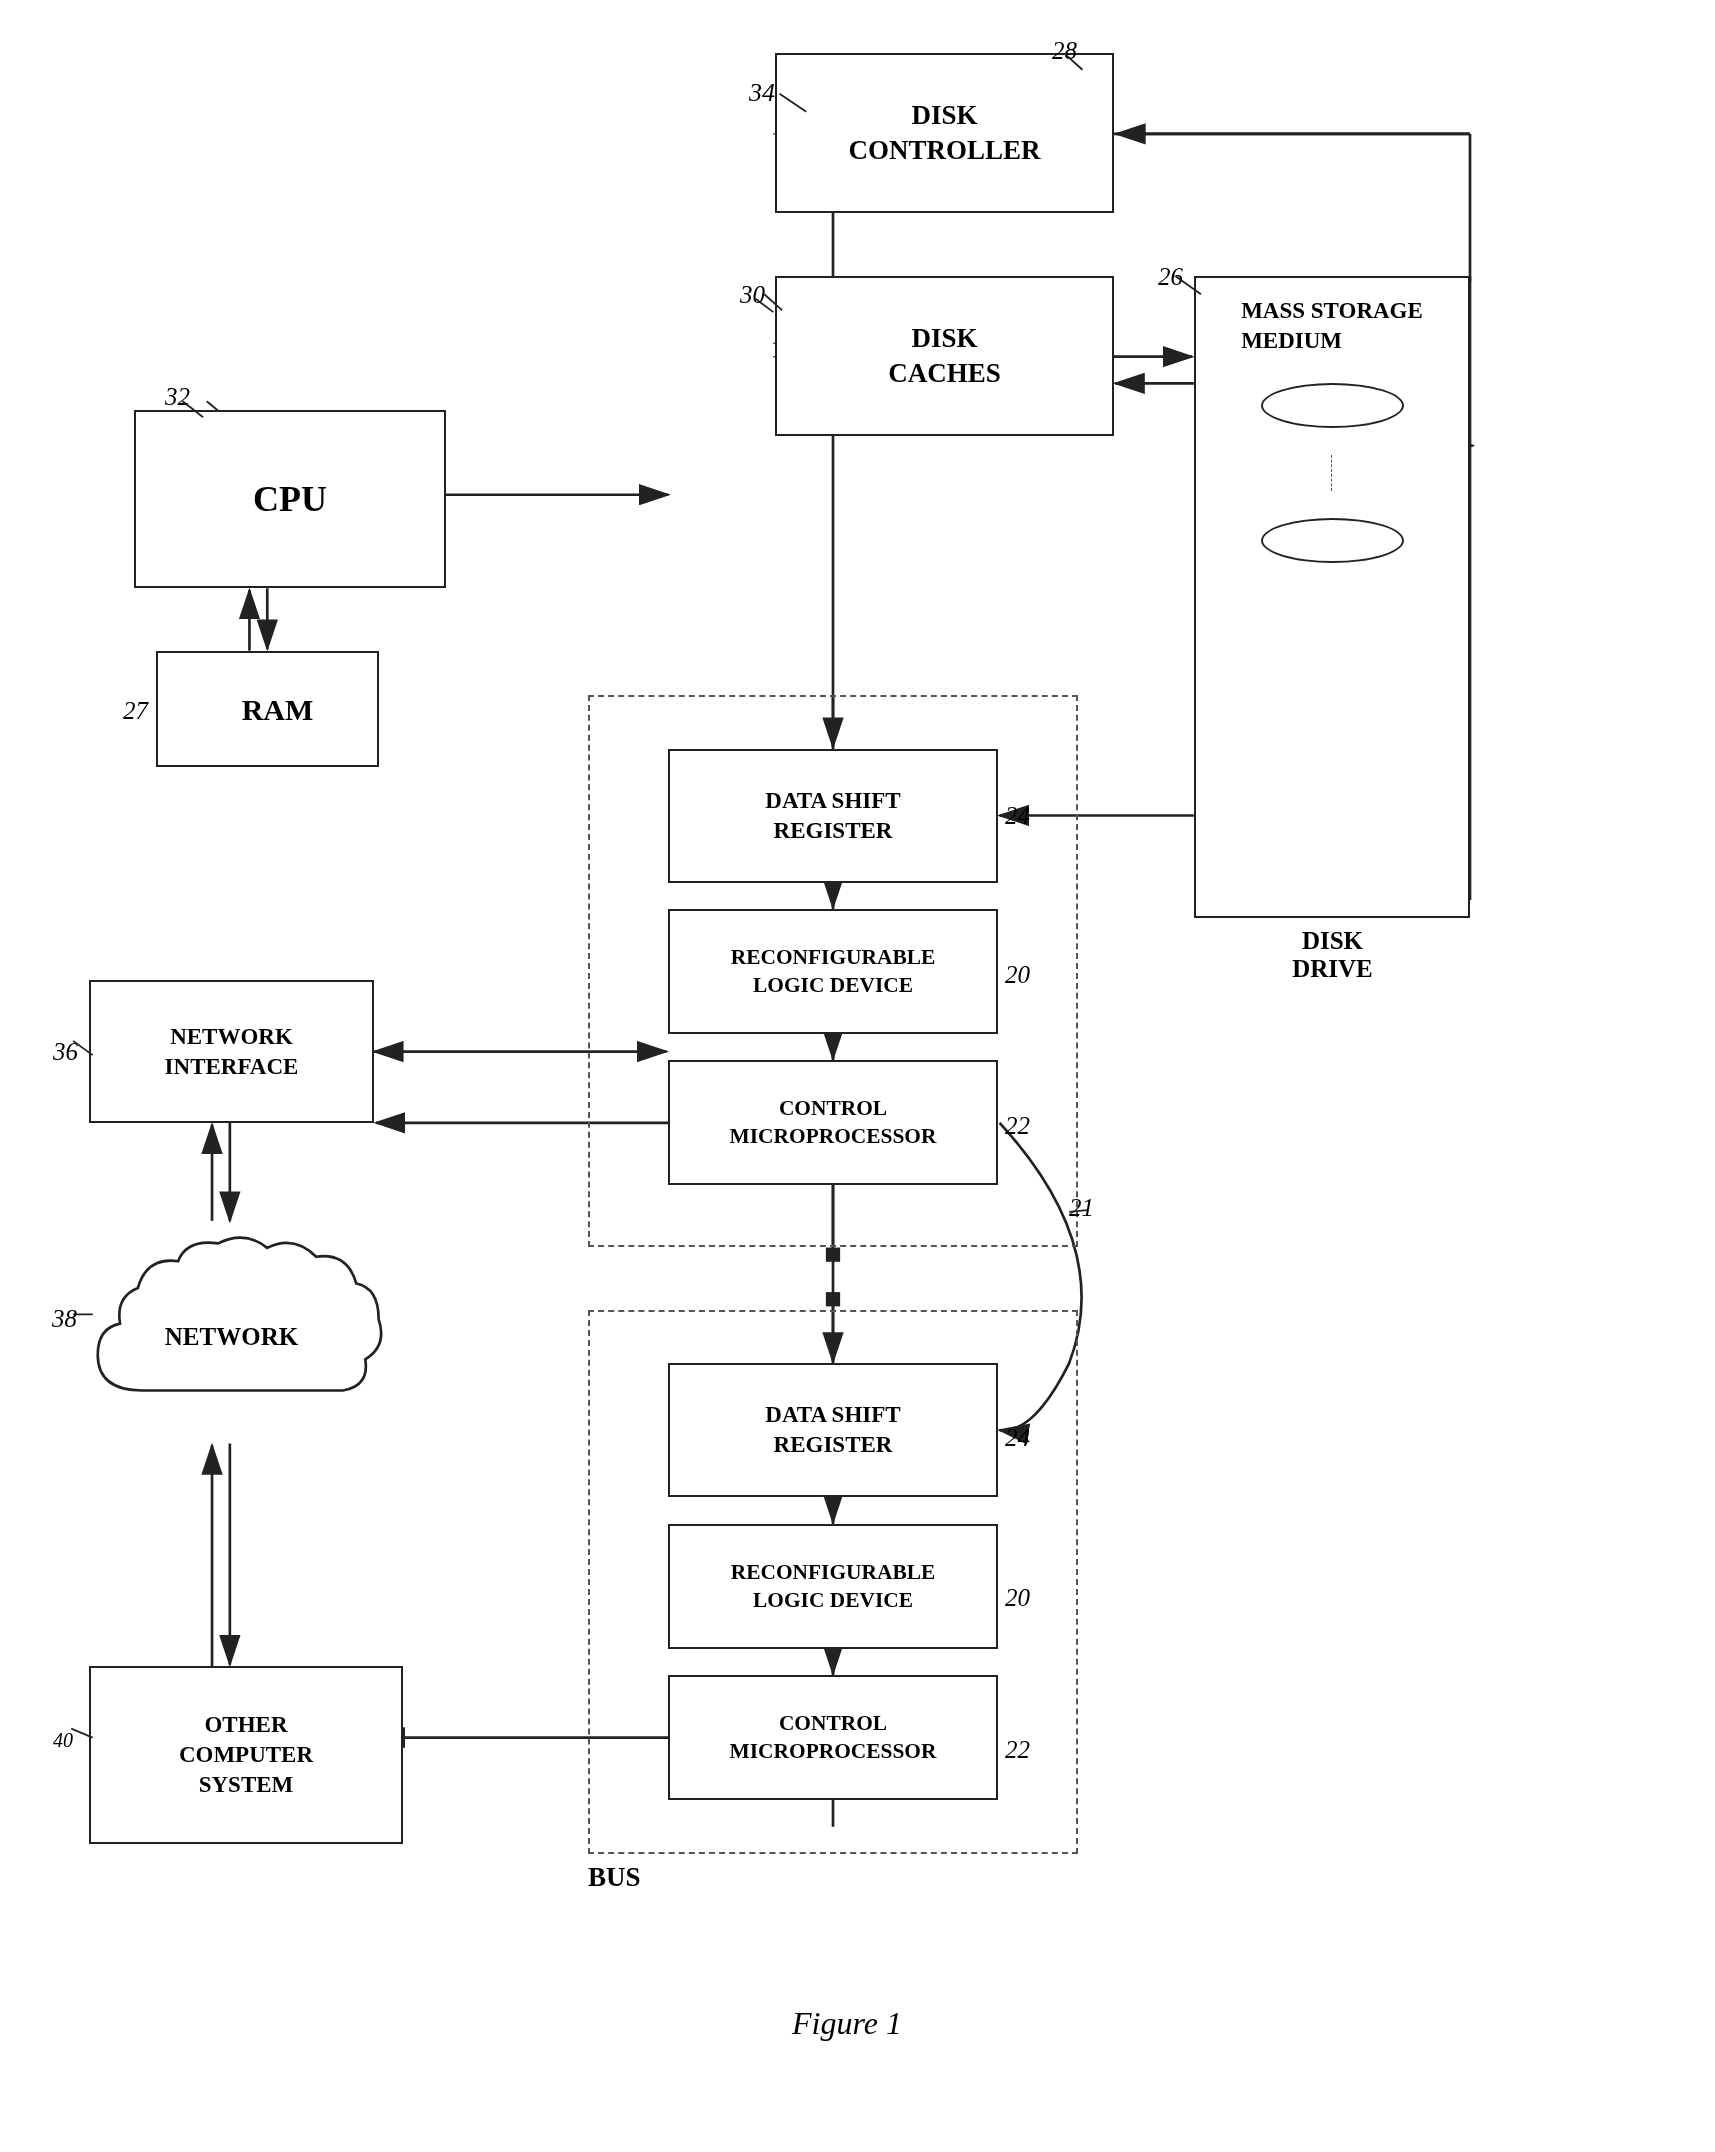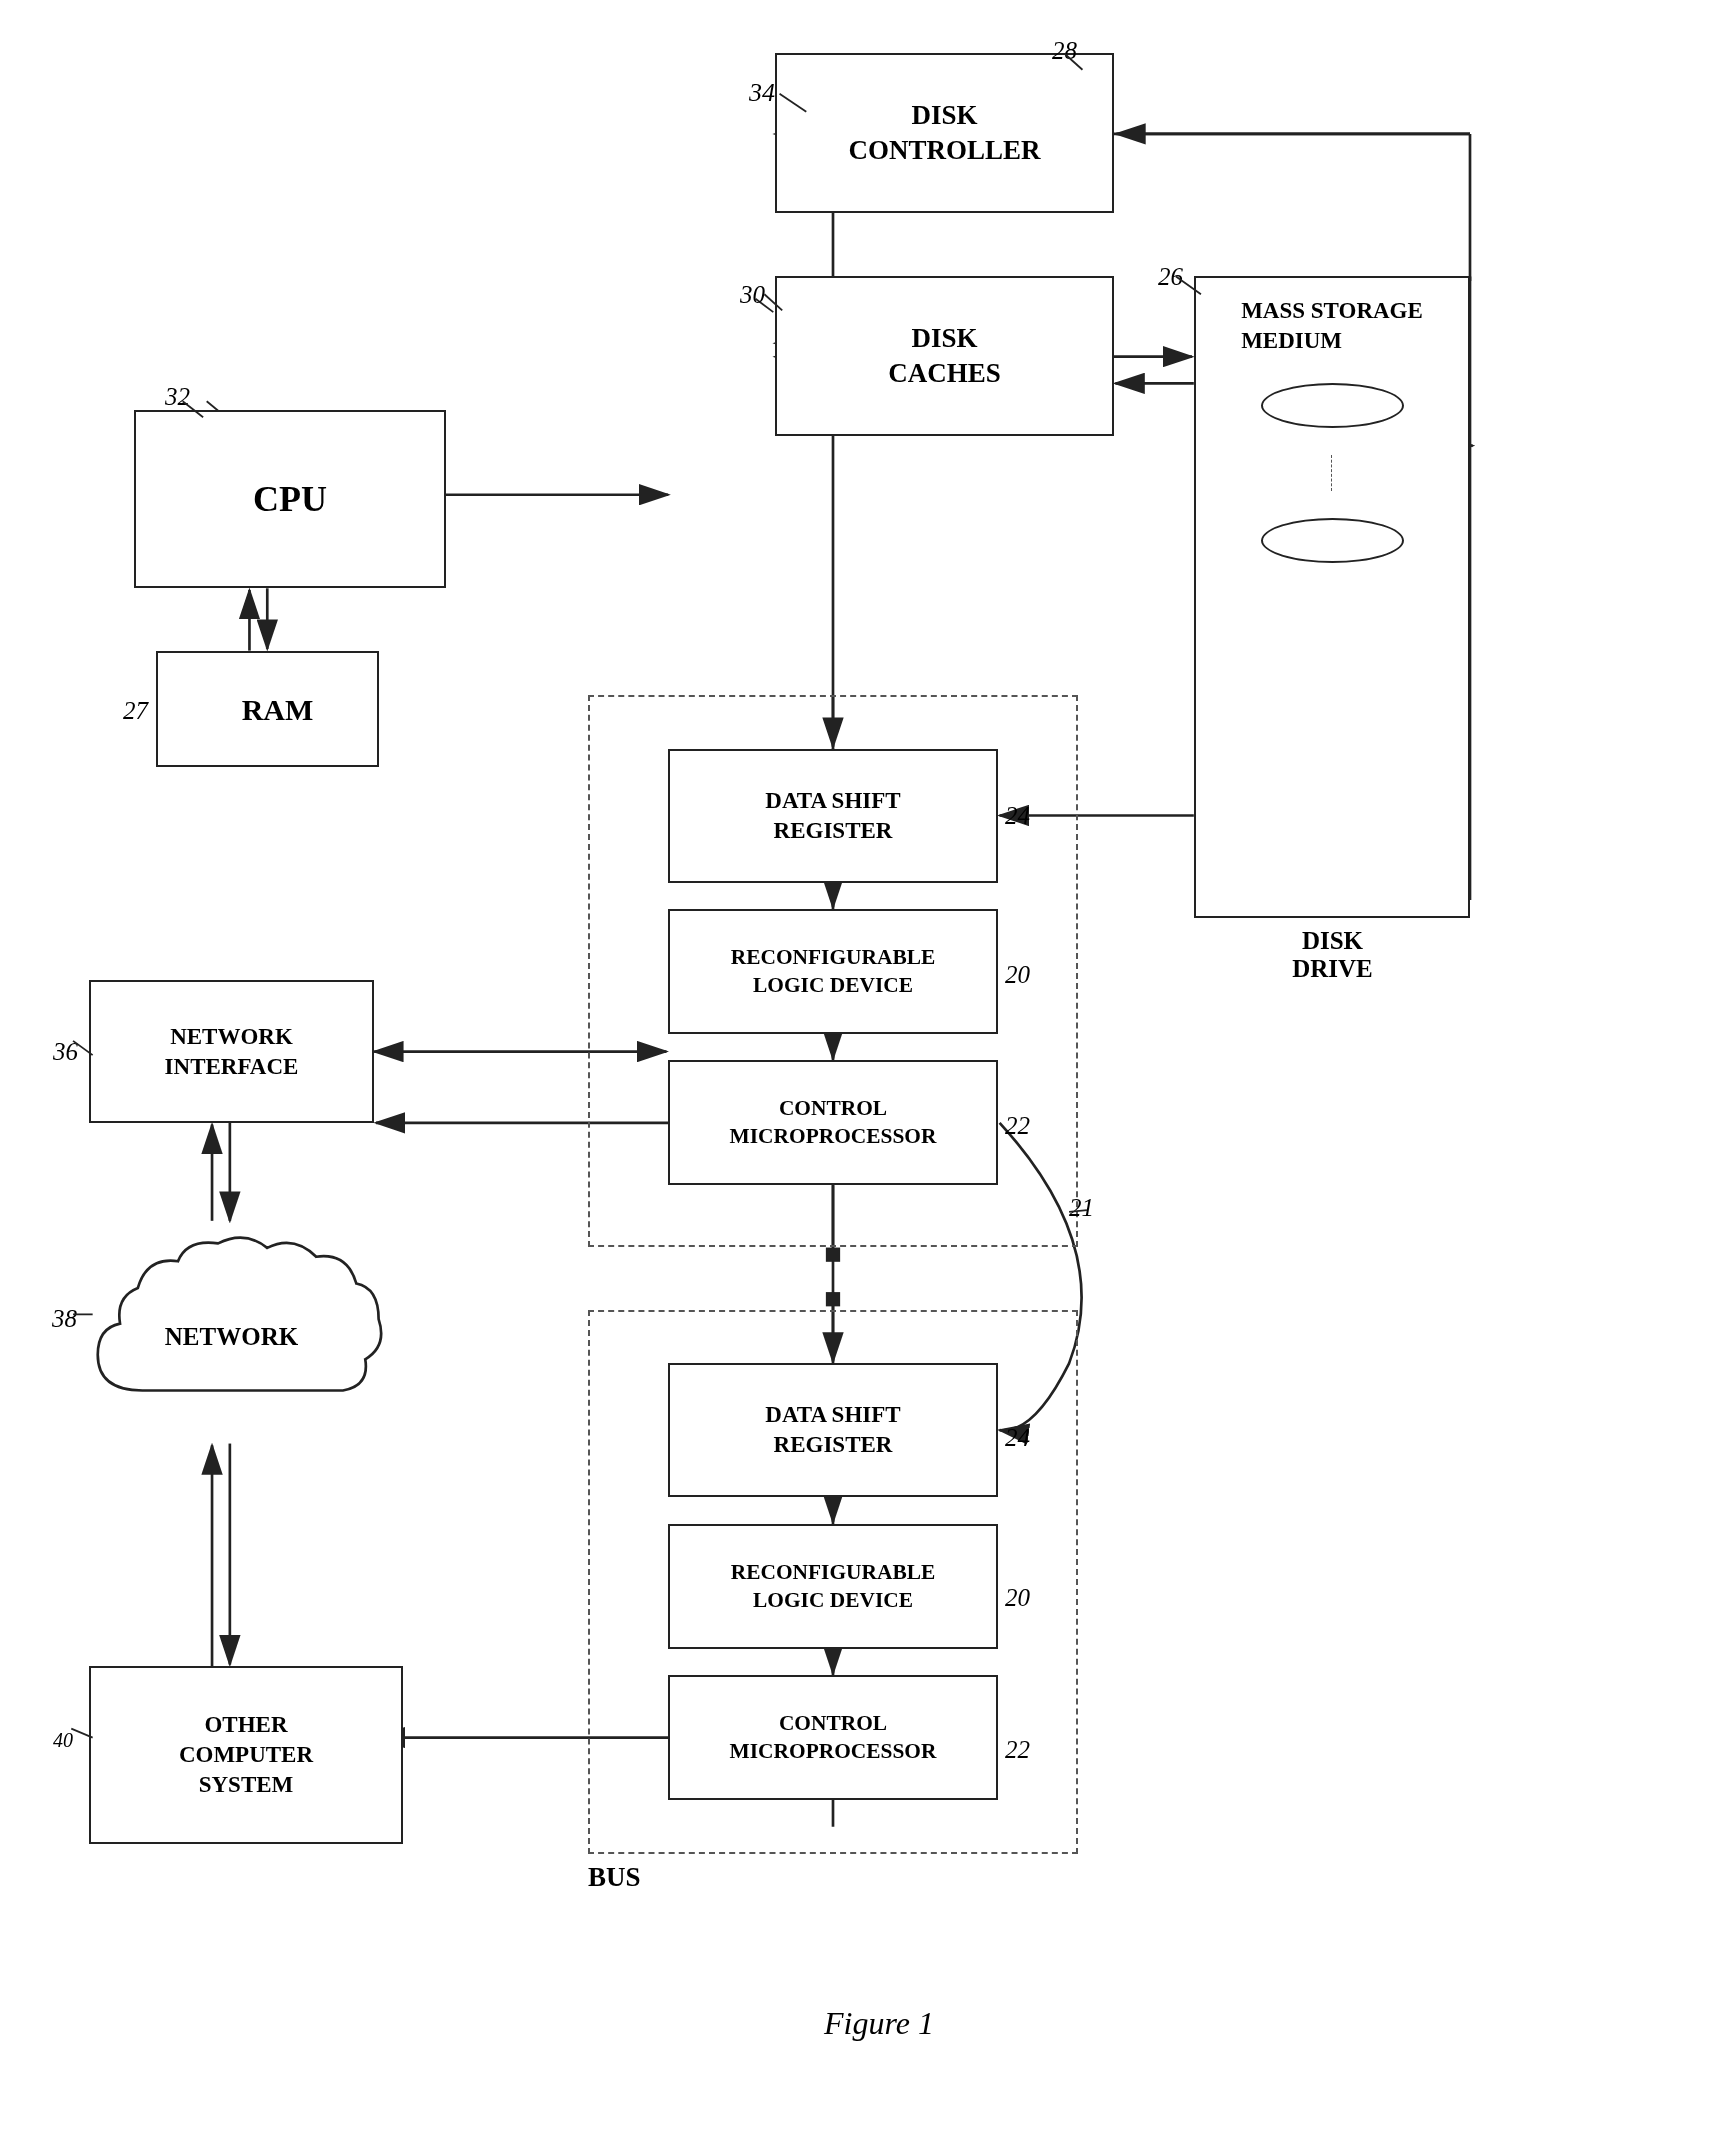--- a/index.html
+++ b/index.html
@@ -330,21 +330,21 @@
   </span>
 
   <span class="ref-num" style="left:1005px; top:1736px; font-size:25px;">
     <span>22</span>
   </span>
 
   <span class="ref-num" style="left:53px; top:1729px; font-size:20px;">
     <span>40</span>
   </span>
 
-  <div class="figure-label" style="left:656px; top:2005px; width:446px; font-size:32px; font-style:italic;">
+  <div class="figure-label" style="left:624px; top:2005px; width:446px; font-size:32px; font-style:italic;">
     <span>Figure 1</span>
   </div>
 
   <svg style="position:absolute;top:0;left:0;width:1715px;height:2153px;pointer-events:none;" viewBox="0 0 1925 2416" width="1715" height="2153">
 
     <line x1="1195" y1="60" x2="1215" y2="78" stroke="#222" stroke-width="2"></line>
 
     <line x1="205" y1="450" x2="228" y2="468" stroke="#222" stroke-width="2"></line>
 
     <line x1="875" y1="105" x2="905" y2="125" stroke="#222" stroke-width="2"></line>

